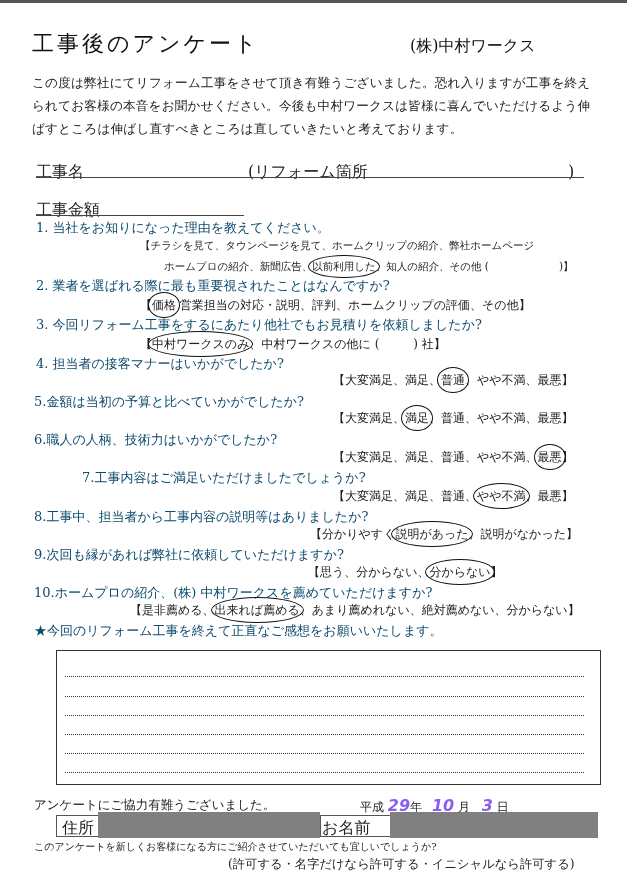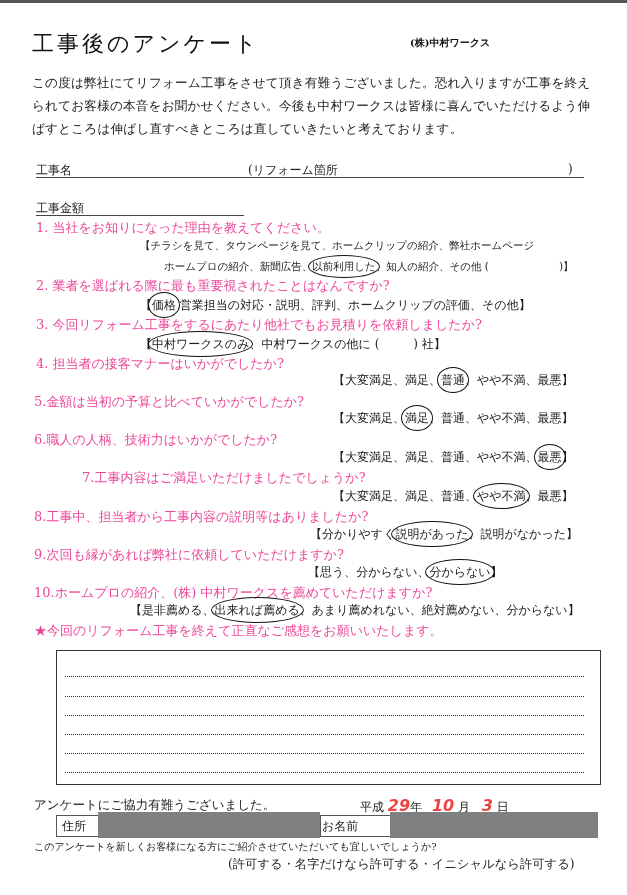--- a/index.html
+++ b/index.html
@@ -4,25 +4,25 @@
 <style>
   html, body { margin: 0; padding: 0; }
   body {
     width: 627px; height: 895px; position: relative; overflow: hidden;
     background: #ffffff; color: #1a1a1a;
     font-family: "DejaVu Serif", "Liberation Serif", serif;
   }
   .topbar { position: absolute; left: 0; top: 0; width: 627px; height: 3px; background: #555; }
   .abs { position: absolute; white-space: nowrap; }
   .title { left: 32px; top: 29px; font-size: 22px; letter-spacing: 3px; color: #111; }
-  .company { left: 410px; top: 36px; font-size: 10px; color: #111; font-weight: bold; }
+  .company { left: 410px; top: 36px; font-size: 16px; color: #111; }
   .intro { left: 32px; font-size: 12.6px; color: #222; letter-spacing: 0.2px; }
   .field-line { position: absolute; height: 0; border-bottom: 1px solid #444; }
-  .label { font-size: 12px; color: #222; }
-  .q { left: 36px; font-size: 13px; color: #ec4899; }
+  .label { font-size: 16px; color: #222; }
+  .q { left: 36px; font-size: 13px; color: #0c4a6e; }
   .ans { font-size: 12px; color: #222; }
   .ans-small { font-size: 10.5px; color: #222; }
   .circle {
     display: inline-block; position: relative;
   }
   .circle::after {
     content: ""; position: absolute; left: -4px; right: -4px; top: -5px; bottom: -4px;
     border: 1.3px solid #111; border-radius: 50%;
   }
   .comment-box {
@@ -31,21 +31,21 @@
   }
   .dotline {
     position: absolute; left: 8px; right: 16px; height: 0;
     border-bottom: 1px dotted #333;
   }
   .namebox {
     position: absolute; top: 815px; height: 22px; border: 1px solid #555; box-sizing: border-box;
     background: #fff;
   }
   .redact { position: absolute; background: #808080; }
-  .hw { font-family: "DejaVu Sans", sans-serif; font-style: italic; font-weight: bold; font-size: 16px; color: #ef4444; }
+  .hw { font-family: "DejaVu Sans", sans-serif; font-style: italic; font-weight: bold; font-size: 16px; color: #8b5cf6; }
 </style>
 </head>
 <body>
 
 <div class="topbar"></div>
 
 <div class="abs title">工事後のアンケート</div>
 <div class="abs company">(株)中村ワークス</div>
 
 <div class="abs intro" style="top:75px;">この度は弊社にてリフォーム工事をさせて頂き有難うございました。恐れ入りますが工事を終え</div>

